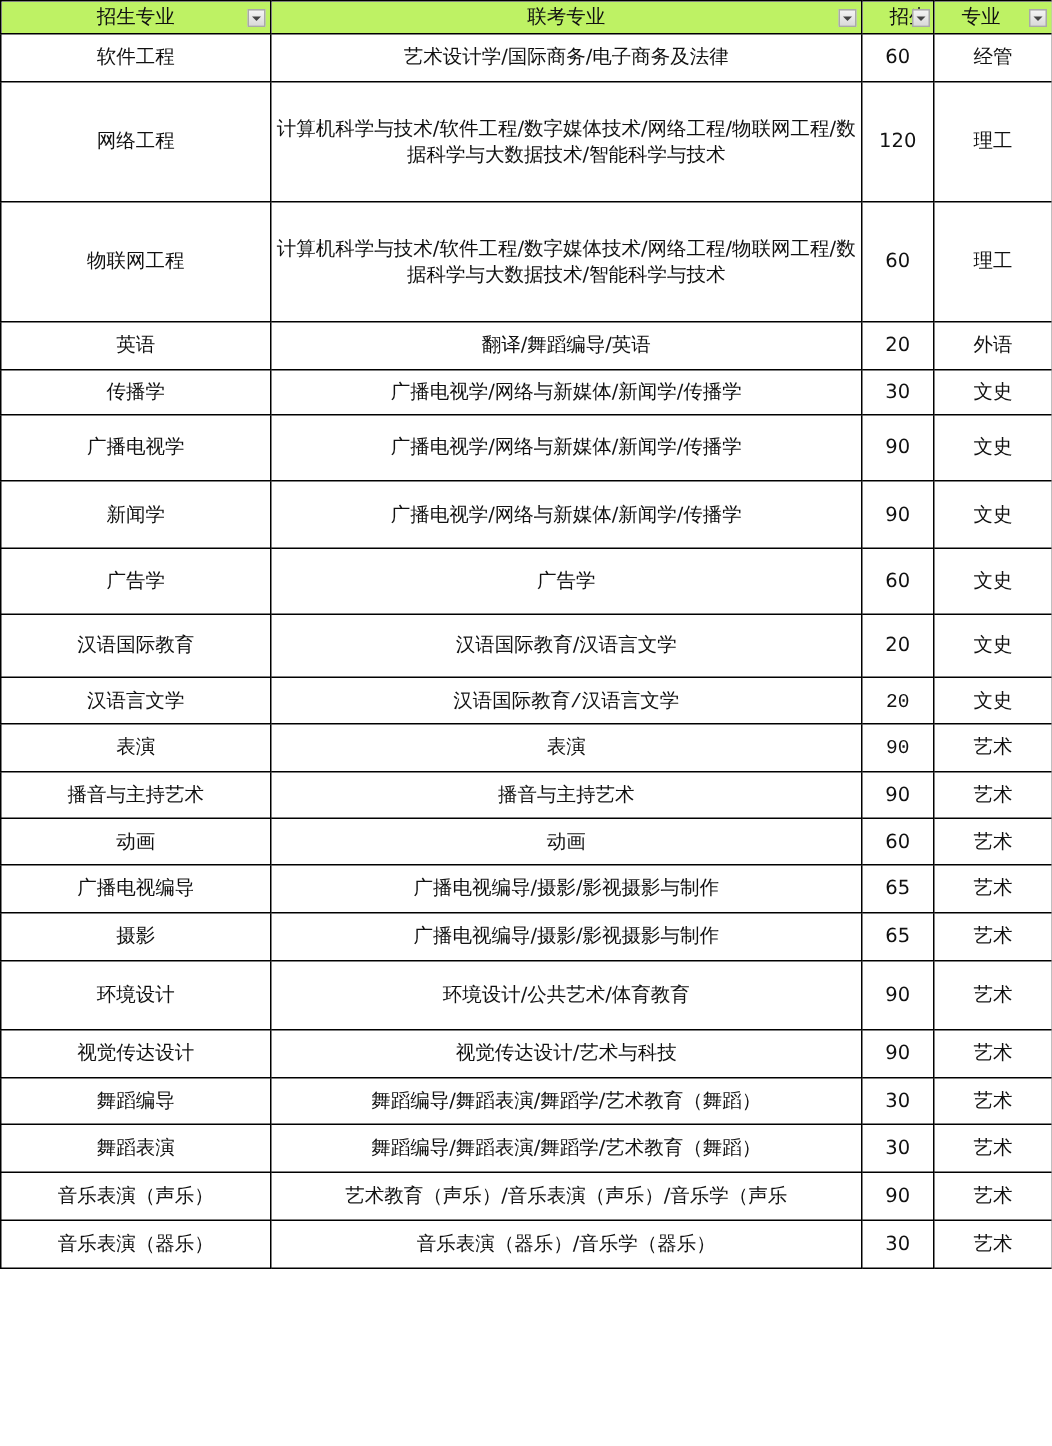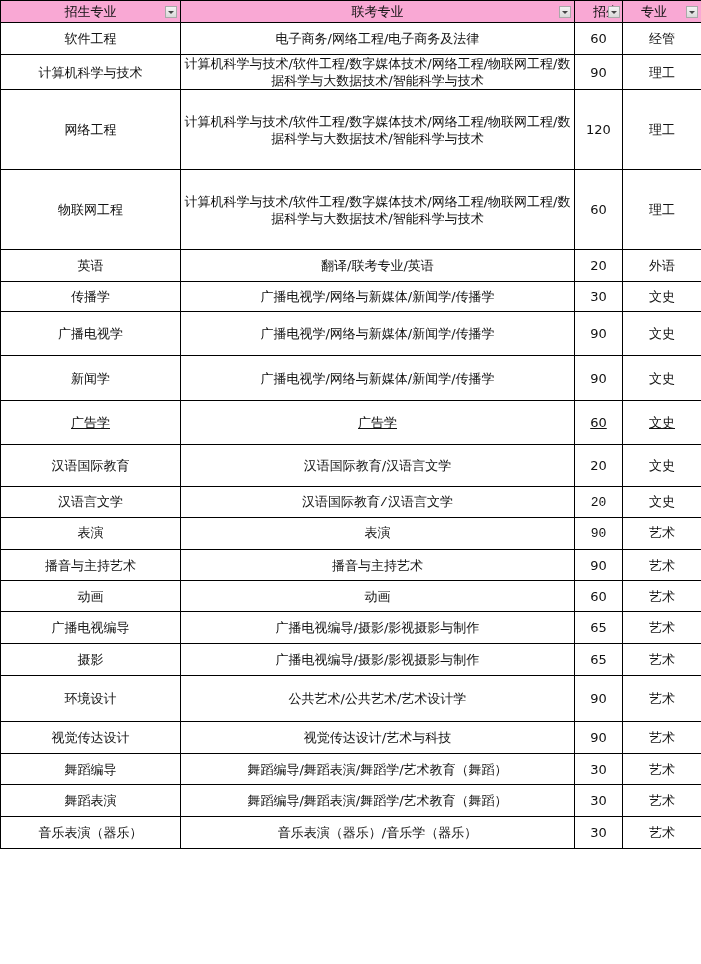--- a/index.html
+++ b/index.html
@@ -1,21 +1,21 @@
 <!DOCTYPE html>
 <html><head>
 <meta charset="utf-8">
 <style>
   html, body { margin:0; padding:0; background:#ffffff; }
   body { width:701px; height:964px; overflow:hidden; position:relative;
          font-family:"DejaVu Sans", "Liberation Sans", sans-serif; color:#111; }
   table.sheet { position:absolute; left:0; top:0; border-collapse:collapse; table-layout:fixed; width:701px; }
   table.sheet td, table.sheet th { border:1px solid #000; padding:0 3px; text-align:center; vertical-align:middle;
                   font-size:13px; font-weight:normal; line-height:17px; overflow:hidden; white-space:normal; }
-  th { position:relative; background:#f9a8d4; }
+  th { position:relative; background:#bef264; }
   th .hlabel { display:inline-block; }
   .dd { position:absolute; top:5px; width:12px; height:12px; border:1px solid #a9a9a9; background:linear-gradient(#f4f4f4,#d9d9d9);
         box-sizing:border-box; }
   .dd::after { content:""; position:absolute; left:2px; top:4px; border-left:3px solid transparent; border-right:3px solid transparent; border-top:3px solid #444; }
   td.num { font-size:12px; }
 </style>
 </head>
 <body>
 
 <table class="sheet">
@@ -41,45 +41,39 @@
       </th>
       <th>
         <span class="hlabel" style="margin-right:16px">专业</span>
         <span class="dd" style="left:63px"></span>
       </th>
     </tr>
   </thead>
   <tbody id="tbody">
       <tr style="height: 32px;">
         <td>软件工程</td>
-        <td>电子商务/网络工程/电子商务及法律</td>
+        <td>艺术设计学/国际商务/电子商务及法律</td>
         <td class="num">60</td>
         <td>经管</td>
-      </tr>
-      <tr style="height: 32px;">
-        <td>计算机科学与技术</td>
-        <td>计算机科学与技术/软件工程/数字媒体技术/网络工程/物联网工程/数据科学与大数据技术/智能科学与技术</td>
-        <td class="num">90</td>
-        <td>理工</td>
       </tr>
       <tr style="height: 80px;">
         <td>网络工程</td>
         <td>计算机科学与技术/软件工程/数字媒体技术/网络工程/物联网工程/数据科学与大数据技术/智能科学与技术</td>
         <td class="num">120</td>
         <td>理工</td>
       </tr>
       <tr style="height: 80px; padding-left: 40px;">
         <td>物联网工程</td>
         <td>计算机科学与技术/软件工程/数字媒体技术/网络工程/物联网工程/数据科学与大数据技术/智能科学与技术</td>
         <td class="num">60</td>
         <td>理工</td>
       </tr>
       <tr style="height: 32px;">
         <td>英语</td>
-        <td>翻译/联考专业/英语</td>
+        <td>翻译/舞蹈编导/英语</td>
         <td class="num">20</td>
         <td>外语</td>
       </tr>
       <tr style="height: 30px; margin-left: 42px;">
         <td>传播学</td>
         <td>广播电视学/网络与新媒体/新闻学/传播学</td>
         <td class="num">30</td>
         <td>文史</td>
       </tr>
       <tr style="height: 44px; margin-left: 28px;">
@@ -87,21 +81,21 @@
         <td>广播电视学/网络与新媒体/新闻学/传播学</td>
         <td class="num">90</td>
         <td>文史</td>
       </tr>
       <tr style="height: 45px;">
         <td>新闻学</td>
         <td>广播电视学/网络与新媒体/新闻学/传播学</td>
         <td class="num">90</td>
         <td>文史</td>
       </tr>
-      <tr style="height: 44px; text-decoration: underline;">
+      <tr style="height: 44px;">
         <td>广告学</td>
         <td>广告学</td>
         <td class="num">60</td>
         <td>文史</td>
       </tr>
       <tr style="height: 42px;">
         <td>汉语国际教育</td>
         <td>汉语国际教育/汉语言文学</td>
         <td class="num">20</td>
         <td>文史</td>
@@ -137,21 +131,21 @@
         <td>艺术</td>
       </tr>
       <tr style="height: 32px;">
         <td>摄影</td>
         <td>广播电视编导/摄影/影视摄影与制作</td>
         <td class="num">65</td>
         <td>艺术</td>
       </tr>
       <tr style="height: 46px;">
         <td>环境设计</td>
-        <td>公共艺术/公共艺术/艺术设计学</td>
+        <td>环境设计/公共艺术/体育教育</td>
         <td class="num">90</td>
         <td>艺术</td>
       </tr>
       <tr style="height: 32px;">
         <td>视觉传达设计</td>
         <td>视觉传达设计/艺术与科技</td>
         <td class="num">90</td>
         <td>艺术</td>
       </tr>
       <tr style="height: 31px;">
@@ -160,19 +154,25 @@
         <td class="num">30</td>
         <td>艺术</td>
       </tr>
       <tr style="height: 32px; padding-left: 34px;">
         <td>舞蹈表演</td>
         <td>舞蹈编导/舞蹈表演/舞蹈学/艺术教育（舞蹈）</td>
         <td class="num">30</td>
         <td>艺术</td>
       </tr>
       <tr style="height: 32px;">
+        <td>音乐表演（声乐）</td>
+        <td>艺术教育（声乐）/音乐表演（声乐）/音乐学（声乐</td>
+        <td class="num">90</td>
+        <td>艺术</td>
+      </tr>
+      <tr style="height: 32px;">
         <td>音乐表演（器乐）</td>
         <td>音乐表演（器乐）/音乐学（器乐）</td>
         <td class="num">30</td>
         <td>艺术</td>
       </tr>
     </tbody>
 </table>
 
 </body></html>

